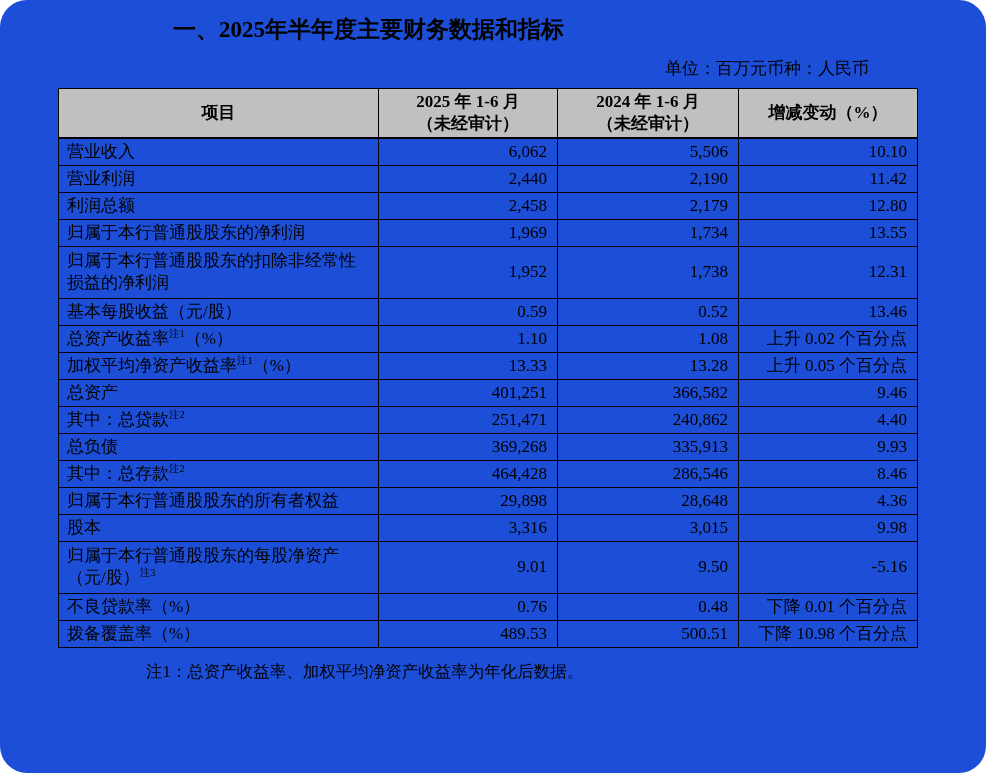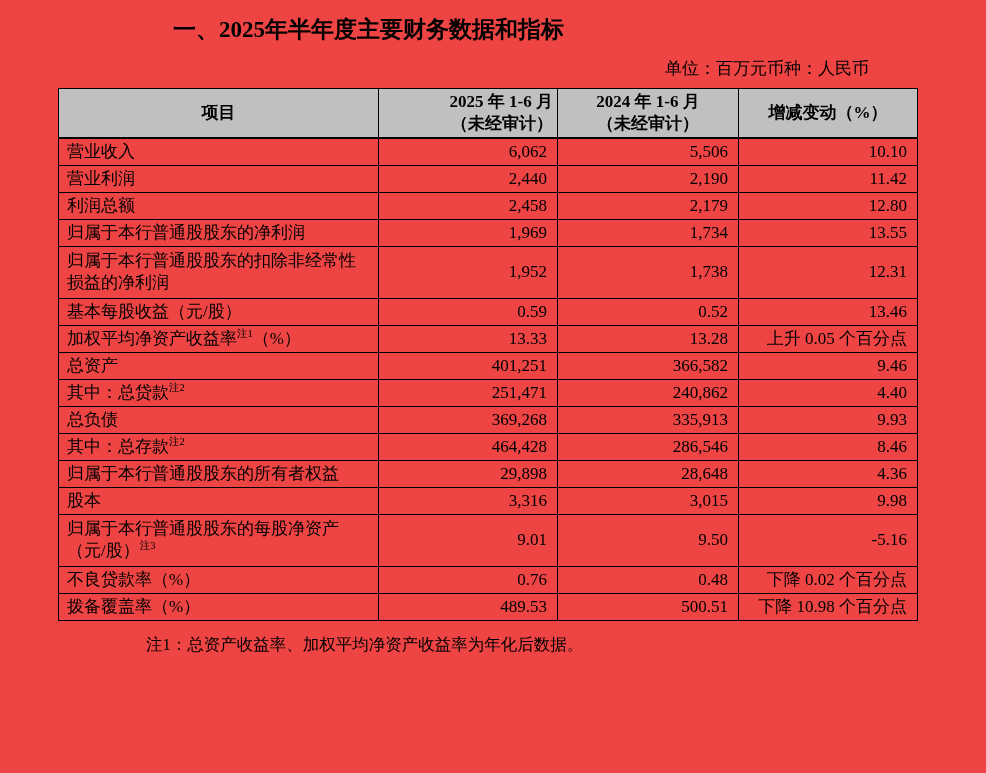--- a/index.html
+++ b/index.html
@@ -6,22 +6,23 @@
     margin: 0;
     padding: 0;
     background: #ffffff;
     color: #000000;
     font-family: "Liberation Serif", "DejaVu Serif", serif;
   }
   .page {
     position: relative;
     width: 986px;
     height: 773px;
-    background: #ef4444;
+    background: #1d4ed8;
     overflow: hidden;
+    border-radius: 27px;
   }
   .doc-title {
     margin: 14px 0 0 173px;
     font-size: 23px;
     line-height: 32px;
     font-weight: bold;
   }
   .unit-line {
     box-sizing: border-box;
     width: 859px;
@@ -89,21 +90,21 @@
   <table class="fin-table">
     <colgroup>
       <col style="width:320px">
       <col style="width:179px">
       <col style="width:181px">
       <col style="width:179px">
     </colgroup>
     <tbody>
         <tr>
           <th style="background: rgb(192, 192, 192);">项目</th>
-          <th style="background: rgb(192, 192, 192); text-align: right;">2025 年 1-6 月
+          <th style="background: rgb(192, 192, 192);">2025 年 1-6 月
 （未经审计）</th>
           <th style="background: rgb(192, 192, 192);">2024 年 1-6 月
 （未经审计）</th>
           <th style="background: rgb(192, 192, 192);">增减变动（%）</th>
         </tr>
         <tr class="single">
           <td class="label">营业收入</td>
           <td class="num">6,062</td>
           <td class="num">5,506</td>
           <td class="num">10.10</td>
@@ -132,20 +133,26 @@
           <td class="num">1,738</td>
           <td class="num">12.31</td>
         </tr>
         <tr class="single">
           <td class="label">基本每股收益（元/股）</td>
           <td class="num">0.59</td>
           <td class="num">0.52</td>
           <td class="num">13.46</td>
         </tr>
         <tr class="single">
+          <td class="label">总资产收益率<sup class="note-ref">注1</sup>（%）</td>
+          <td class="num">1.10</td>
+          <td class="num">1.08</td>
+          <td class="num">上升 0.02 个百分点</td>
+        </tr>
+        <tr class="single">
           <td class="label">加权平均净资产收益率<sup class="note-ref">注1</sup>（%）</td>
           <td class="num">13.33</td>
           <td class="num">13.28</td>
           <td class="num">上升 0.05 个百分点</td>
         </tr>
         <tr class="single">
           <td class="label">总资产</td>
           <td class="num">401,251</td>
           <td class="num">366,582</td>
           <td class="num">9.46</td>
@@ -183,21 +190,21 @@
         <tr class="tall">
           <td class="label">归属于本行普通股股东的每股净资产（元/股）<sup class="note-ref">注3</sup></td>
           <td class="num">9.01</td>
           <td class="num">9.50</td>
           <td class="num">-5.16</td>
         </tr>
         <tr class="single">
           <td class="label">不良贷款率（%）</td>
           <td class="num">0.76</td>
           <td class="num">0.48</td>
-          <td class="num">下降 0.02 个百分点</td>
+          <td class="num">下降 0.01 个百分点</td>
         </tr>
         <tr class="single">
           <td class="label">拨备覆盖率（%）</td>
           <td class="num">489.53</td>
           <td class="num">500.51</td>
           <td class="num">下降 10.98 个百分点</td>
         </tr>
       </tbody>
   </table>
 

